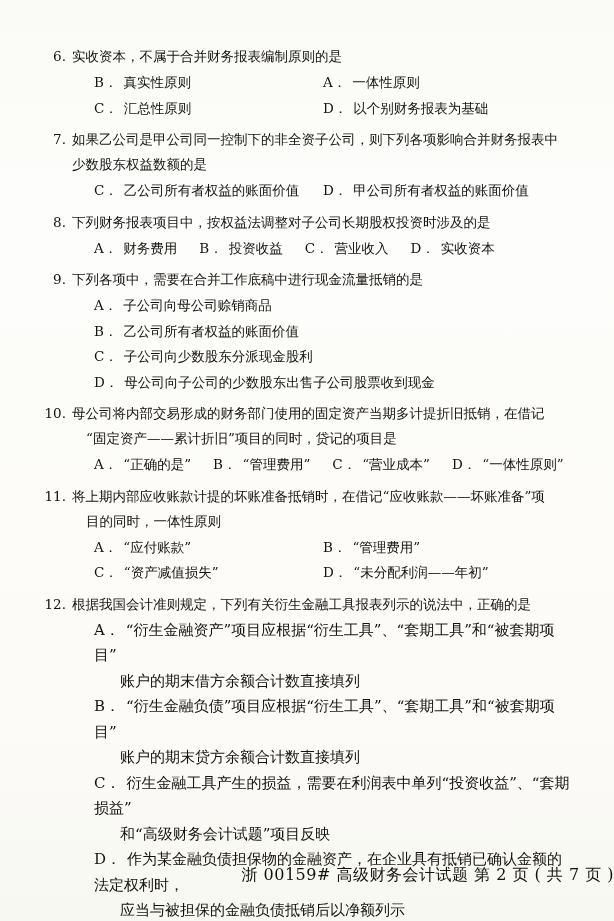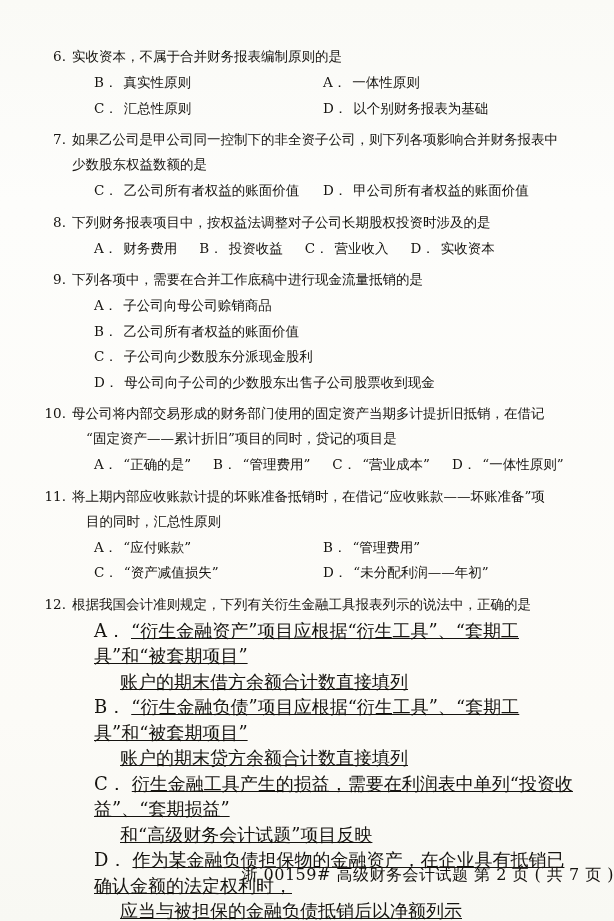--- a/index.html
+++ b/index.html
@@ -80,23 +80,22 @@
   }
   
   .stacked .opt-line {
     padding-left: 22px;
   }
   .stacked-wrap .opt-line {
     display: block;
   }
   .opt-multi {
     padding-left: 22px;
-    font-size: 18px;
+    font-size: 15px;
     line-height: 25.5px;
-    text-decoration: underline;
   }
   .opt-multi .cont {
     padding-left: 26px;
     display: block;
   }
   .footer {
     position: absolute;
     left: 0;
     right: 0;
     bottom: 36px;
@@ -193,21 +192,21 @@
           <span class="opt"><span class="opt-lbl">D．</span><span>“一体性原则”</span></span>
         </div>
       </div>
     </div>
   </div>
 
   <div class="q">
     <div class="q-num">11.</div>
     <div class="q-body">
       <div class="stem">将上期内部应收账款计提的坏账准备抵销时，在借记“应收账款——坏账准备”项</div>
-      <div class="stem" style="padding-left:14px">目的同时，汇总性原则</div>
+      <div class="stem" style="padding-left:14px">目的同时，一体性原则</div>
       <div class="opts-col">
         <div class="opt-line two-col">
           <span class="opt"><span class="opt-lbl">A．</span><span>“应付账款”</span></span>
           <span class="opt"><span class="opt-lbl">B．</span><span>“管理费用”</span></span>
         </div>
         <div class="opt-line two-col">
           <span class="opt"><span class="opt-lbl">C．</span><span>“资产减值损失”</span></span>
           <span class="opt"><span class="opt-lbl">D．</span><span>“未分配利润——年初”</span></span>
         </div>
       </div>

